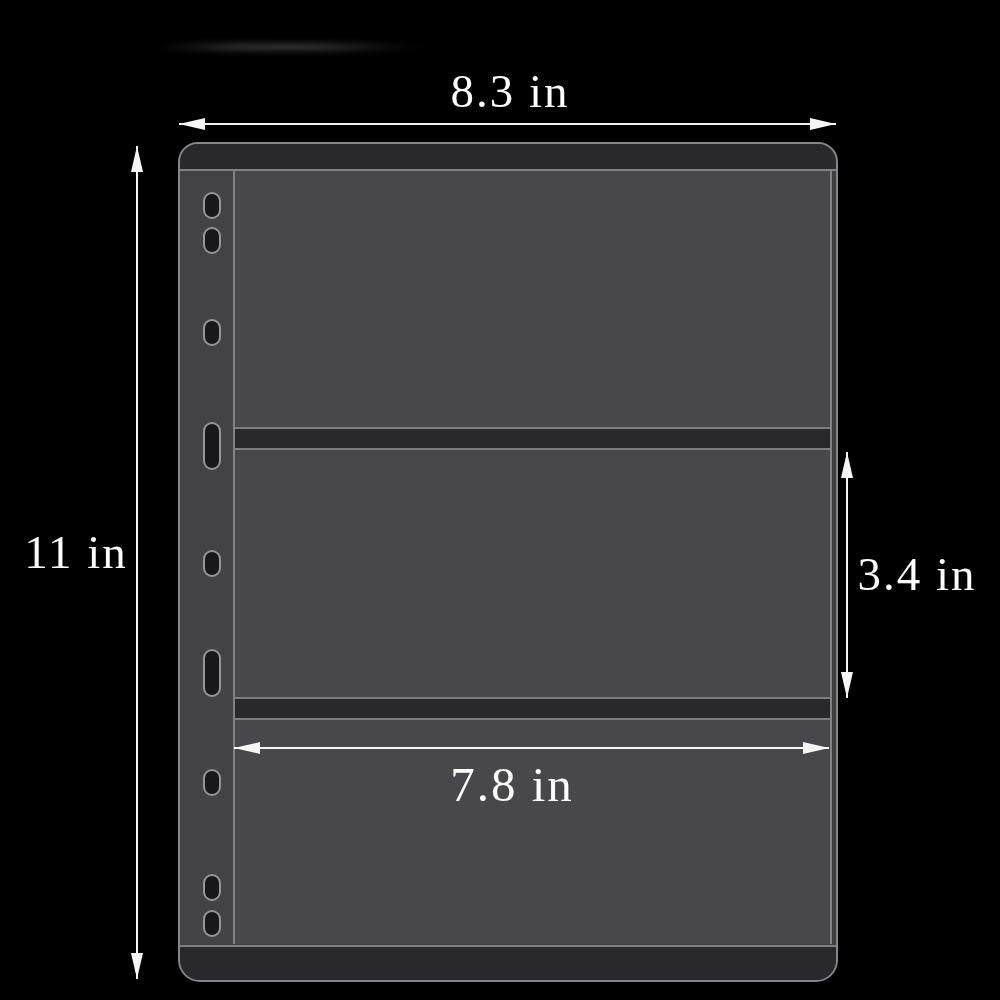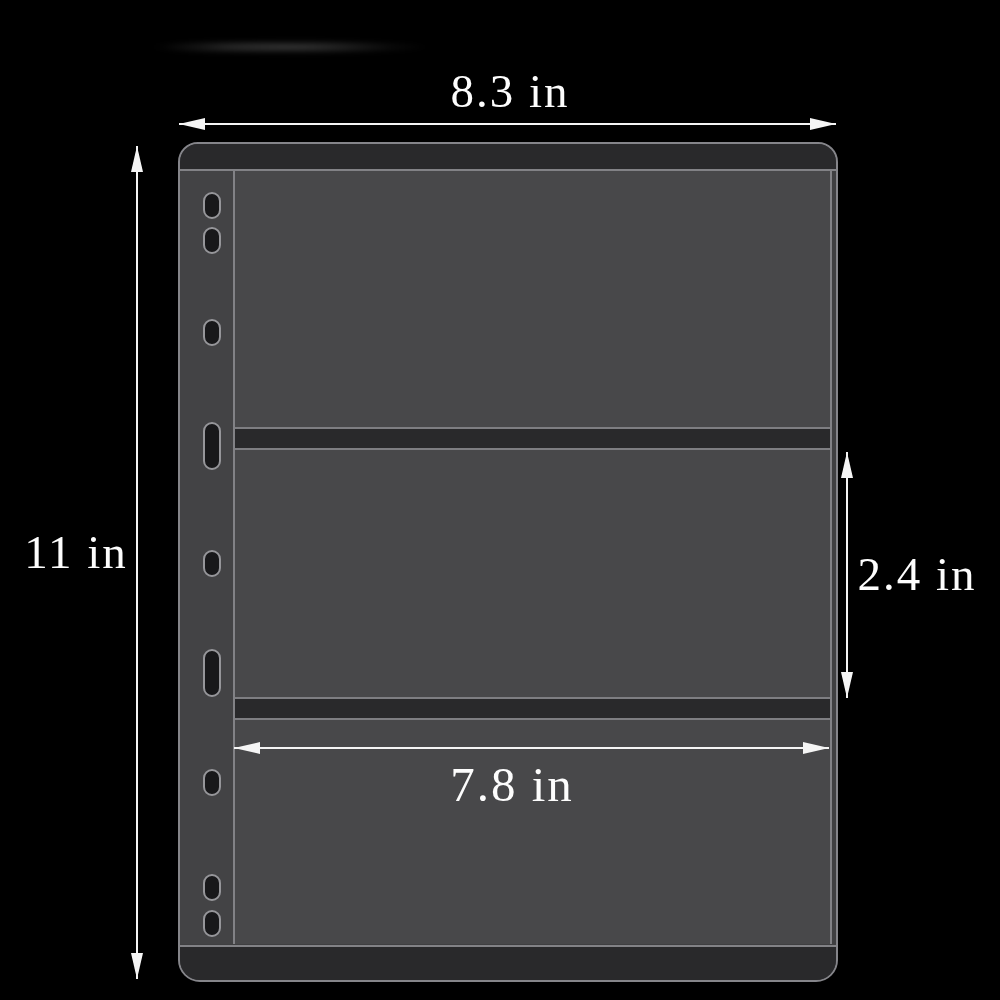--- a/index.html
+++ b/index.html
@@ -127,16 +127,16 @@
     <div class="band-bottom"></div>
   </div>
 
   <div class="arrow-h" style="left:179px; top:123px; width:657px;"></div>
   <div class="arrow-v" style="left:136px; top:146px; height:833px;"></div>
   <div class="arrow-v" style="left:846px; top:452px; height:246px;"></div>
   <div class="arrow-h" style="left:234px; top:747px; width:595px;"></div>
 
   <div class="dim-label lbl-width">8.3 in</div>
   <div class="dim-label lbl-height">11 in</div>
-  <div class="dim-label lbl-pocket-h">2.4 in</div>
+  <div class="dim-label lbl-pocket-h">3.4 in</div>
   <div class="dim-label lbl-pocket-w">7.8 in</div>
 
 </div>
 
 </body></html>

